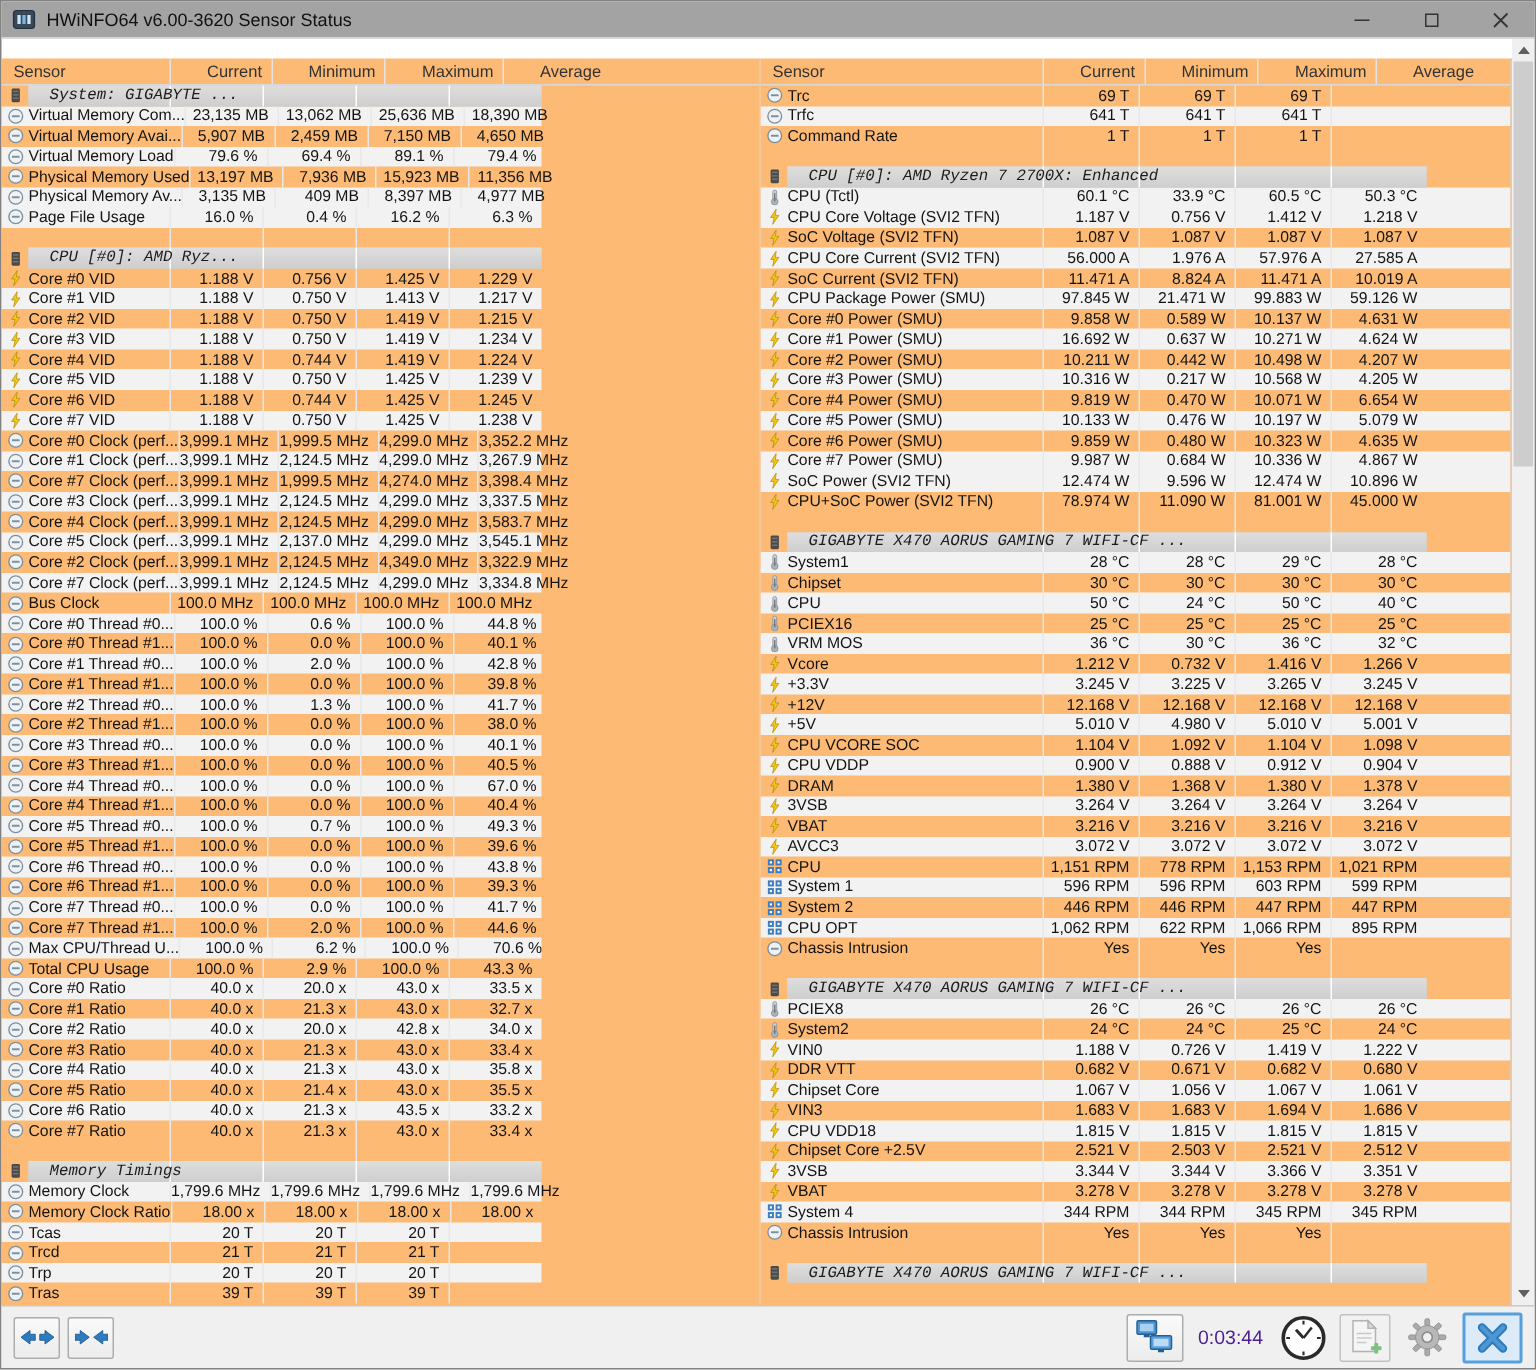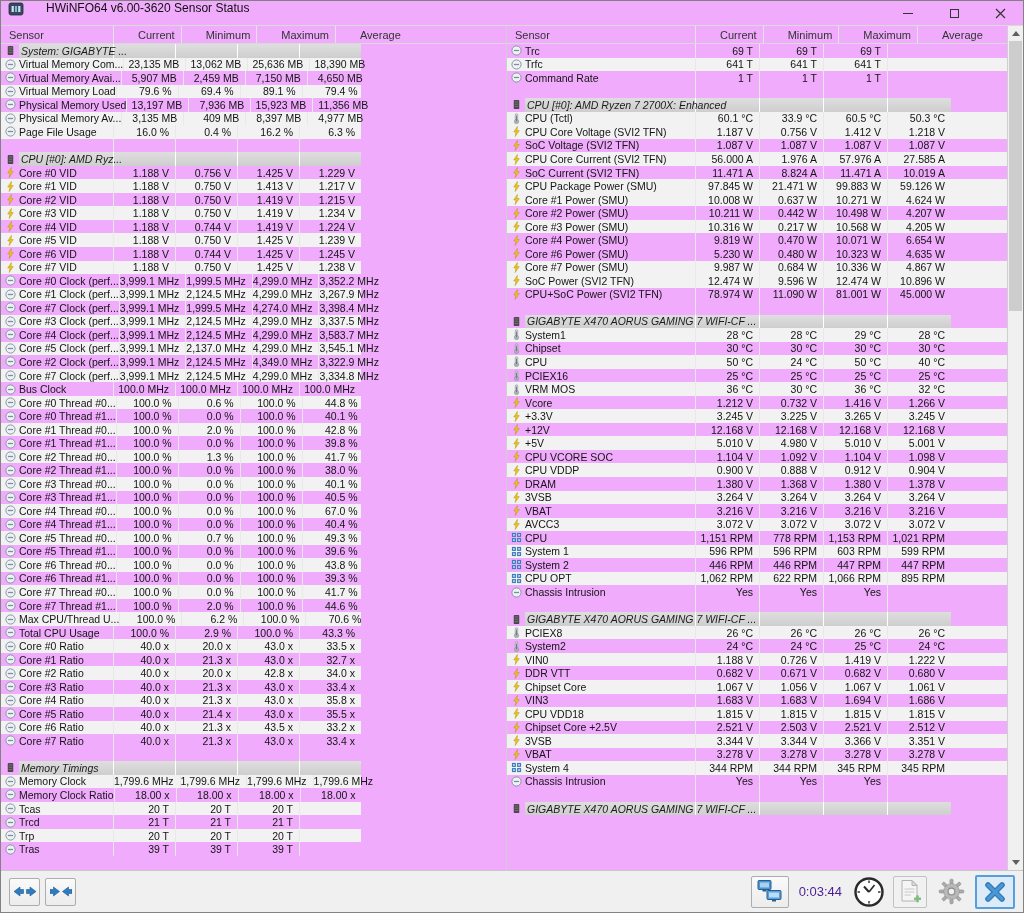--- a/index.html
+++ b/index.html
@@ -2,31 +2,31 @@
 <html><head>
 <meta charset="utf-8">
 <style>
   * { box-sizing: border-box; margin: 0; padding: 0; }
   html,body { width:1024px; height:913px; overflow:hidden; background:#fff;
     font-family:"Liberation Sans", sans-serif; }
   .window { position:absolute; inset:0; border:1px solid #828282; display:flex;
     flex-direction:column; background:#fff; }
 
   
-  .titlebar { flex:0 0 24px; display:flex; background:#f0abfc;gap:15px; }
+  .titlebar { flex:0 0 24px; display:flex; align-items:center; background:#a3a3a3; }
   .appicon { margin-left:7px; display:flex; }
   .title { margin-left:7px; font-size:12px; color:#101010; white-space:nowrap; }
   .wbtns { margin-left:auto; display:flex; height:100%; }
   .wbtn { width:46px; display:flex; align-items:center; justify-content:center; }
   .glyph-min { width:10px; height:1px; background:#333; }
   .glyph-max { width:9px; height:9px; border:1px solid #333; }
 
   
   .content { flex:1 1 auto; display:flex; border-top:1px solid #d9d9d9; overflow:hidden; }
-  .panel { position:relative; background:#f0abfc; overflow:hidden; }
+  .panel { position:relative; background:#fdba74; overflow:hidden;margin-top:13px; }
   .panel.left  { flex:0 0 506px; border-right:1px solid #cfcfcf; }
   .panel.right { flex:1 1 auto;  border-right:1px solid #cfcfcf; }
 
   .phead { height:18px; display:flex; font-size:11px; color:#333;
     border-bottom:1px solid #d9d9d9; align-items:stretch; }
   .hlabel { display:flex; align-items:center; padding-left:8px; }
   .hval { display:flex; align-items:center; justify-content:flex-end;
     padding-right:6px; border-left:1px solid #e3e3e3;padding-left:24px; }
   .left  .hlabel { flex:0 0 112px; } .left  .hval { flex:0 0 62px; }
   .right .hlabel { flex:0 0 188px; } .right .hval { flex:0 0 64px; }
@@ -40,27 +40,27 @@
   .left  .rlabel { flex:0 0 94px; }
   .right .rlabel { flex:0 0 170px; }
   .rval { text-align:right; padding-right:6px; border-left:1px solid #e8e8e8;
     height:100%; display:flex; align-items:center; justify-content:flex-end;
     white-space:nowrap; }
   .left  .rval { flex:0 0 62px; }
   .right .rval { flex:0 0 64px; }
   .rval.alert { color:#c02020; }
 
   .row.section { font-style:italic; color:#1b1b1b; }
-  .band { height:100%; display:flex; align-items:center; padding-left:2px;
+  .band { height:100%; display:flex; align-items:center; padding-left:14px;
     background-color:#d6d6d6;
     background-image:linear-gradient(#fff,#fff),linear-gradient(#fff,#fff),
       linear-gradient(#fff,#fff),linear-gradient(#fff,#fff),
       linear-gradient(#dedede,#cecece);
     background-repeat:no-repeat;
-    background-size:1px 100%,1px 100%,1px 100%,1px 100%,100% 100%; }
+    background-size:1px 100%,1px 100%,1px 100%,1px 100%,100% 100%;font-family:Liberation Mono, monospace; }
   .left  .band { flex:0 0 342px; background-position:94px 0,156px 0,218px 0,280px 0,0 0; }
   .right .band { flex:0 0 426px; background-position:170px 0,234px 0,298px 0,362px 0,0 0; }
 
   
   .scroll { flex:0 0 15px; background:#f0f0f0; display:flex; flex-direction:column; }
   .sarrow { flex:0 0 15px; display:flex; align-items:center; justify-content:center; }
   .tri-up { width:0; height:0; border-left:4px solid transparent;
     border-right:4px solid transparent; border-bottom:5px solid #5f5f5f; }
   .tri-down { width:0; height:0; border-left:4px solid transparent;
     border-right:4px solid transparent; border-top:5px solid #5f5f5f; }
@@ -1016,28 +1016,40 @@
               <svg width="11" height="11" viewBox="0 0 12 12">
                 <polygon points="7,0.5 3,6.5 5.5,6.5 4.5,11.5 9,5 6.5,5" fill="#f5c518" stroke="#a98a00" stroke-width="0.5"></polygon>
               </svg>
             </span>
             <span class="rlabel">CPU Package Power (SMU)</span>
             <span class="rval">97.845 W</span>
             <span class="rval">21.471 W</span>
             <span class="rval">99.883 W</span>
             <span class="rval">59.126 W</span>
           </div>
+          <div class="row">
+            <span class="ricon">
+              <svg width="11" height="11" viewBox="0 0 12 12">
+                <polygon points="7,0.5 3,6.5 5.5,6.5 4.5,11.5 9,5 6.5,5" fill="#f5c518" stroke="#a98a00" stroke-width="0.5"></polygon>
+              </svg>
+            </span>
+            <span class="rlabel">Core #0 Power (SMU)</span>
+            <span class="rval">9.858 W</span>
+            <span class="rval">0.589 W</span>
+            <span class="rval">10.137 W</span>
+            <span class="rval">4.631 W</span>
+          </div>
           <div class="row stripe">
             <span class="ricon">
               <svg width="11" height="11" viewBox="0 0 12 12">
                 <polygon points="7,0.5 3,6.5 5.5,6.5 4.5,11.5 9,5 6.5,5" fill="#f5c518" stroke="#a98a00" stroke-width="0.5"></polygon>
               </svg>
             </span>
             <span class="rlabel">Core #1 Power (SMU)</span>
-            <span class="rval">10.008 W</span>
+            <span class="rval">16.692 W</span>
             <span class="rval">0.637 W</span>
             <span class="rval">10.271 W</span>
             <span class="rval">4.624 W</span>
           </div>
           <div class="row">
             <span class="ricon">
               <svg width="11" height="11" viewBox="0 0 12 12">
                 <polygon points="7,0.5 3,6.5 5.5,6.5 4.5,11.5 9,5 6.5,5" fill="#f5c518" stroke="#a98a00" stroke-width="0.5"></polygon>
               </svg>
             </span>
@@ -1064,28 +1076,40 @@
               <svg width="11" height="11" viewBox="0 0 12 12">
                 <polygon points="7,0.5 3,6.5 5.5,6.5 4.5,11.5 9,5 6.5,5" fill="#f5c518" stroke="#a98a00" stroke-width="0.5"></polygon>
               </svg>
             </span>
             <span class="rlabel">Core #4 Power (SMU)</span>
             <span class="rval">9.819 W</span>
             <span class="rval">0.470 W</span>
             <span class="rval">10.071 W</span>
             <span class="rval">6.654 W</span>
           </div>
+          <div class="row stripe">
+            <span class="ricon">
+              <svg width="11" height="11" viewBox="0 0 12 12">
+                <polygon points="7,0.5 3,6.5 5.5,6.5 4.5,11.5 9,5 6.5,5" fill="#f5c518" stroke="#a98a00" stroke-width="0.5"></polygon>
+              </svg>
+            </span>
+            <span class="rlabel">Core #5 Power (SMU)</span>
+            <span class="rval">10.133 W</span>
+            <span class="rval">0.476 W</span>
+            <span class="rval">10.197 W</span>
+            <span class="rval">5.079 W</span>
+          </div>
           <div class="row">
             <span class="ricon">
               <svg width="11" height="11" viewBox="0 0 12 12">
                 <polygon points="7,0.5 3,6.5 5.5,6.5 4.5,11.5 9,5 6.5,5" fill="#f5c518" stroke="#a98a00" stroke-width="0.5"></polygon>
               </svg>
             </span>
             <span class="rlabel">Core #6 Power (SMU)</span>
-            <span class="rval">5.230 W</span>
+            <span class="rval">9.859 W</span>
             <span class="rval">0.480 W</span>
             <span class="rval">10.323 W</span>
             <span class="rval">4.635 W</span>
           </div>
           <div class="row stripe">
             <span class="ricon">
               <svg width="11" height="11" viewBox="0 0 12 12">
                 <polygon points="7,0.5 3,6.5 5.5,6.5 4.5,11.5 9,5 6.5,5" fill="#f5c518" stroke="#a98a00" stroke-width="0.5"></polygon>
               </svg>
             </span>

